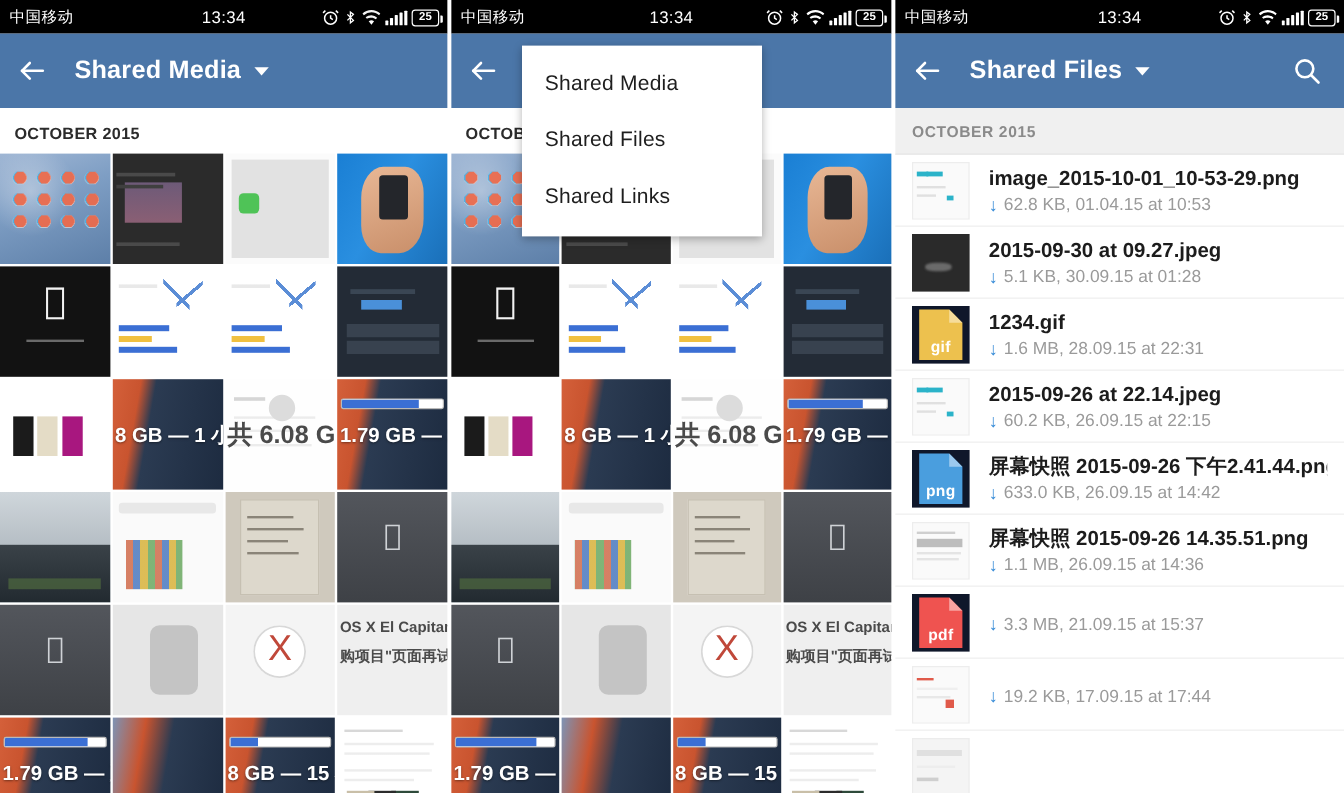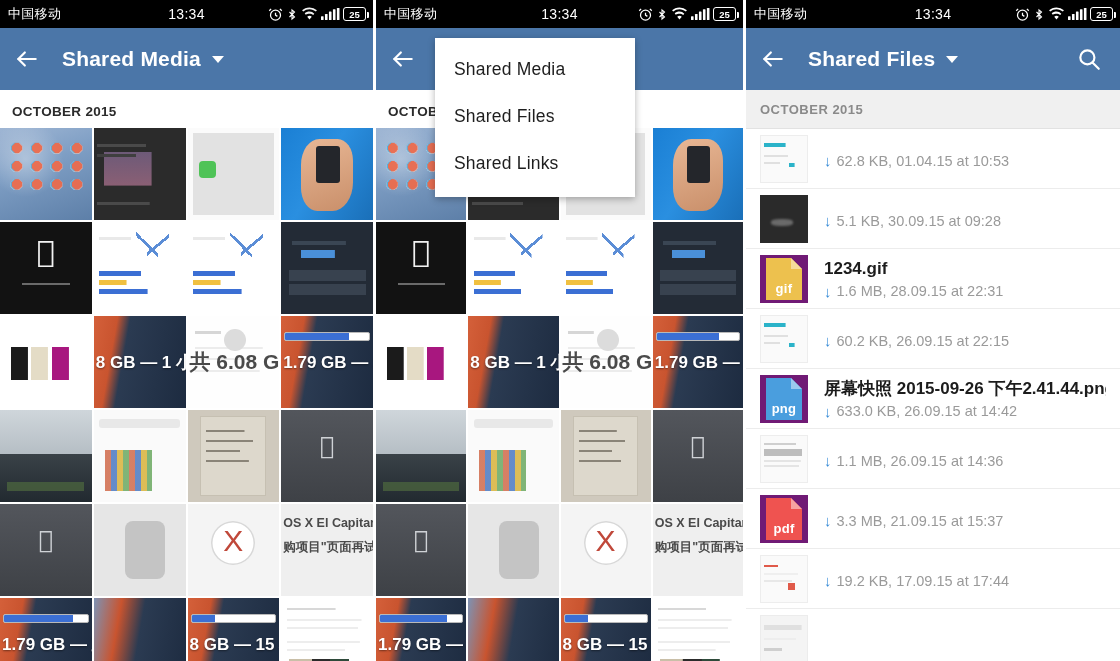--- a/index.html
+++ b/index.html
@@ -20,21 +20,21 @@
   .statusbar {
     height: 28px; background: #000; color: #fff;
     display: flex; align-items: center; position: relative;
     font-size: 13px; padding: 0 8px;
   }
   .sb-carrier { font-size: 13px; letter-spacing: .3px; }
   .sb-time {
     position: absolute; left: 0; right: 0; text-align: center;
     font-size: 14px; font-weight: normal; letter-spacing: .3px;
   }
-  .sb-icons { position: absolute; right: 7px; display: flex; align-items: center; gap: 3px; }
+  .sb-icons { position: absolute; right: 7px; display: flex; align-items: flex-end; gap: 3px; }
   .sb-icons svg { display: block; }
   .batt {
     border: 1.6px solid #fff; border-radius: 3px; height: 14px; min-width: 23px;
     display: flex; align-items: center; justify-content: center;
     font-size: 9.5px; font-weight: bold; color: #fff; position: relative; padding: 0 1px;
   }
   .batt::after {
     content: ""; position: absolute; right: -3.5px; top: 4px;
     width: 2px; height: 6px; background: #fff; border-radius: 0 1px 1px 0;
   }
@@ -274,21 +274,21 @@
     background: #f0f0f0; color: #8a8a8a; font-size: 13px; font-weight: bold;
     letter-spacing: .5px; padding: 12px 14px 11px 14px;
     border-bottom: 1px solid #e2e2e2;
   }
   .file-row {
     display: flex; align-items: center; height: 60px; padding: 0 14px;
     border-bottom: 1px solid #ececec; background: #fff;
   }
   .file-thumb {
     width: 48px; height: 48px; flex: 0 0 48px; margin-right: 16px;
-    position: relative; overflow: hidden; background: #701a75;
+    position: relative; overflow: hidden; background: #0f172a;
   }
   .ftype { width: 48px; height: 48px; position: relative; }
   .ftype svg { display: block; }
   .ftype .lbl {
     position: absolute; left: 0; right: 0; bottom: 7px; text-align: center;
     color: #fff; font-size: 13px; font-weight: bold; letter-spacing: .3px;
   }
   .thumb-doc { background: #fafafa; box-shadow: inset 0 0 0 1px #ededed; }
   .thumb-doc::before {
     content: ""; position: absolute; inset: 5px 4px;
@@ -639,34 +639,36 @@
             <path d="M15.4 15.4L21 21"></path>
         </svg>
       </span>
     </div>
 
     <div class="files-section">OCTOBER 2015</div>
 
     <div class="file-row">
       <div class="file-thumb thumb-doc thumb-cyan"></div>
       <div class="file-meta">
+        <div class="file-name">image_2015-10-01_10-53-29.png</div>
         <div class="file-sub">
           <span class="dl-arrow">↓</span>
           <span>62.8 KB, 01.04.15 at 10:53</span>
         </div>
       </div>
     </div>
 
 
     <div class="file-row">
       <div class="file-thumb thumb-photo-dark"></div>
       <div class="file-meta">
+        <div class="file-name">2015-09-30 at 09.27.jpeg</div>
         <div class="file-sub">
           <span class="dl-arrow">↓</span>
-          <span>5.1 KB, 30.09.15 at 09:28</span>
+          <span>5.1 KB, 30.09.15 at 01:28</span>
         </div>
       </div>
     </div>
 
     <div class="file-row">
       <div class="file-thumb">
         <div class="ftype">
           <svg width="48" height="48" viewBox="0 0 48 48">
             <path d="M6 3h25l11 11v31H6z" fill="#edc14e"></path>
             <path d="M31 3l11 11H31z" fill="#f6dc9a"></path>
@@ -679,20 +681,21 @@
         <div class="file-sub">
           <span class="dl-arrow">↓</span>
           <span>1.6 MB, 28.09.15 at 22:31</span>
         </div>
       </div>
     </div>
 
     <div class="file-row">
       <div class="file-thumb thumb-doc thumb-cyan"></div>
       <div class="file-meta">
+        <div class="file-name">2015-09-26 at 22.14.jpeg</div>
         <div class="file-sub">
           <span class="dl-arrow">↓</span>
           <span>60.2 KB, 26.09.15 at 22:15</span>
         </div>
       </div>
     </div>
 
     <div class="file-row">
       <div class="file-thumb">
         <div class="ftype">
@@ -708,20 +711,21 @@
         <div class="file-sub">
           <span class="dl-arrow">↓</span>
           <span>633.0 KB, 26.09.15 at 14:42</span>
         </div>
       </div>
     </div>
 
     <div class="file-row">
       <div class="file-thumb thumb-doc thumb-sheet"></div>
       <div class="file-meta">
+        <div class="file-name">屏幕快照 2015-09-26 14.35.51.png</div>
         <div class="file-sub">
           <span class="dl-arrow">↓</span>
           <span>1.1 MB, 26.09.15 at 14:36</span>
         </div>
       </div>
     </div>
 
     <div class="file-row">
       <div class="file-thumb">
         <div class="ftype">

